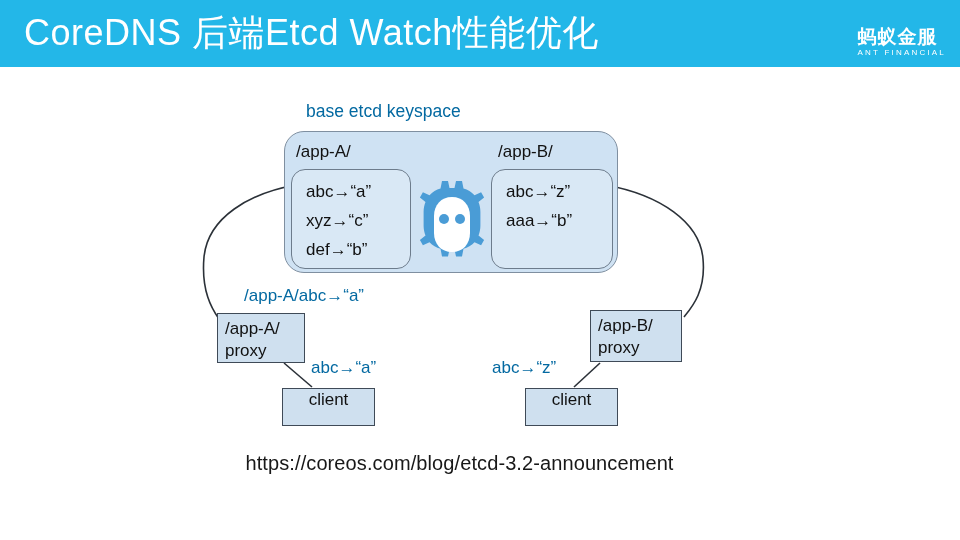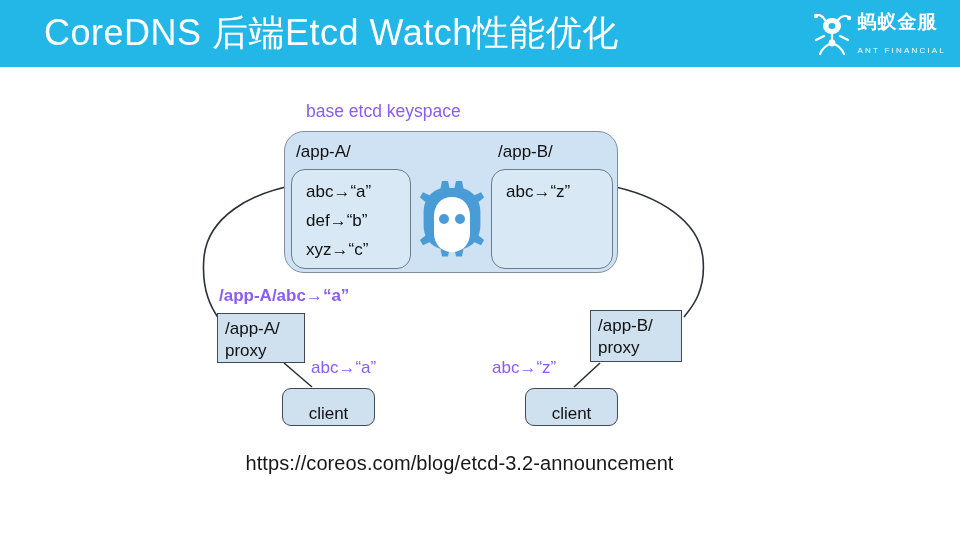--- a/index.html
+++ b/index.html
@@ -26,70 +26,70 @@
   #slide-title {
     position: absolute;
     left: 24px;
     top: 8px;
     font-size: 36px;
     line-height: 50px;
     color: #ffffff;
     letter-spacing: 0.5px;
     white-space: nowrap;
     font-weight: normal;
-    margin-left: 20px;
   }
 
   
   #brand-logo {
     position: absolute;
     right: 14px;
     top: 10px;
     height: 46px;
     display: flex;
     align-items: center;
-    gap: 4px;
+    gap: 17px;
+    flex-direction: column;
   }
   #brand-logo .mark { width: 42px; height: 44px; display:block; }
   #brand-logo .wordmark {
     display: flex;
     flex-direction: column;
     justify-content: center;
     line-height: 1;
   }
   #brand-logo .wordmark .cn {
     color: #ffffff;
     font-size: 19px;
     letter-spacing: 1px;
     font-weight: bold;
   }
   #brand-logo .wordmark .en {
     color: #ffffff;
     font-size: 8px;
     letter-spacing: 2.2px;
-    margin-top: 16px;
+    margin-top: 3px;
   }
 
   
   #diagram {
     position: absolute;
     left: 0;
     top: 67px;
     width: 960px;
     height: 473px;
   }
   #wires {
     position: absolute;
     left: 0; top: 0;
     width: 960px; height: 473px;
   }
 
   .dg-label {
     position: absolute;
-    color: #8b5cf6;
+    color: #0369a1;
     font-size: 17px;
     line-height: 20px;
     white-space: nowrap;
   }
 
   
   #keyspace-caption {
     left: 306px;
     top: 34px;
     font-size: 17.5px;
@@ -149,31 +149,30 @@
     background: #cfe0ef;
     border: 1.6px solid #3f4a57;
     box-sizing: border-box;
     color: #111111;
     font-size: 17px;
     line-height: 22px;
   }
   .node-box.proxy { padding: 4px 0 0 7px; }
   .node-box.client {
     display: flex;
-    align-items: flex-end;
+    align-items: flex-start;
     justify-content: center;
-    border-radius: 9px;
   }
   #proxy-a { left: 217px; top: 246px; width: 88px; height: 50px; }
   #proxy-b { left: 590px; top: 243px; width: 92px; height: 52px; }
   #client-a { left: 282px; top: 321px; width: 93px; height: 38px; }
   #client-b { left: 525px; top: 321px; width: 93px; height: 38px; }
 
   
-  #edge-label-a-full { left: 219px; top: 219px; font-weight: bold; }
+  #edge-label-a-full { left: 244px; top: 219px; }
   #edge-label-b-full { left: 500px; top: 219px; }
   #edge-label-a-short { left: 311px; top: 291px; }
   #edge-label-b-short { left: 492px; top: 291px; }
 
   
   #source-url {
     position: absolute;
     left: 0;
     top: 385px;
     width: 919px;
@@ -230,26 +229,27 @@
 
   <div class="dg-label" id="keyspace-caption">base etcd keyspace</div>
 
   <div id="keyspace-box"></div>
 
   <div class="app-label" id="app-a-label">/app-A/</div>
   <div class="app-label" id="app-b-label">/app-B/</div>
 
   <div class="kv-box" id="kv-box-a">
     <div class="kv-row">abc→“a”</div>
+    <div class="kv-row">xyz→“c”</div>
     <div class="kv-row">def→“b”</div>
-    <div class="kv-row">xyz→“c”</div>
   </div>
 
   <div class="kv-box" id="kv-box-b">
     <div class="kv-row">abc→“z”</div>
+    <div class="kv-row">aaa→“b”</div>
   </div>
 
   <svg id="etcd-mascot" viewBox="0 0 74 86">
     <path fill="#4a9cd6" d="M27 2 h6 l1.5 7 h5 l1.5 -7 h6 l1.5 7.6
       c4.2 1.2 8 3.5 11 6.6 l6.6 -3 l3 5.2 l-5.6 4.6
       c1.2 3 1.9 6.3 1.9 9.7 v14 c0 3.4 -0.7 6.7 -1.9 9.7
       l5.6 4.6 l-3 5.2 l-6.6 -3 c-3 3.1 -6.8 5.4 -11 6.6
       l-1.5 7.6 h-6 l-1.5 -7 h-5 l-1.5 7 h-6 l-1.5 -7.6
       c-4.2 -1.2 -8 -3.5 -11 -6.6 l-6.6 3 l-3 -5.2 l5.6 -4.6
       c-1.2 -3 -1.9 -6.3 -1.9 -9.7 v-14 c0 -3.4 0.7 -6.7 1.9 -9.7

